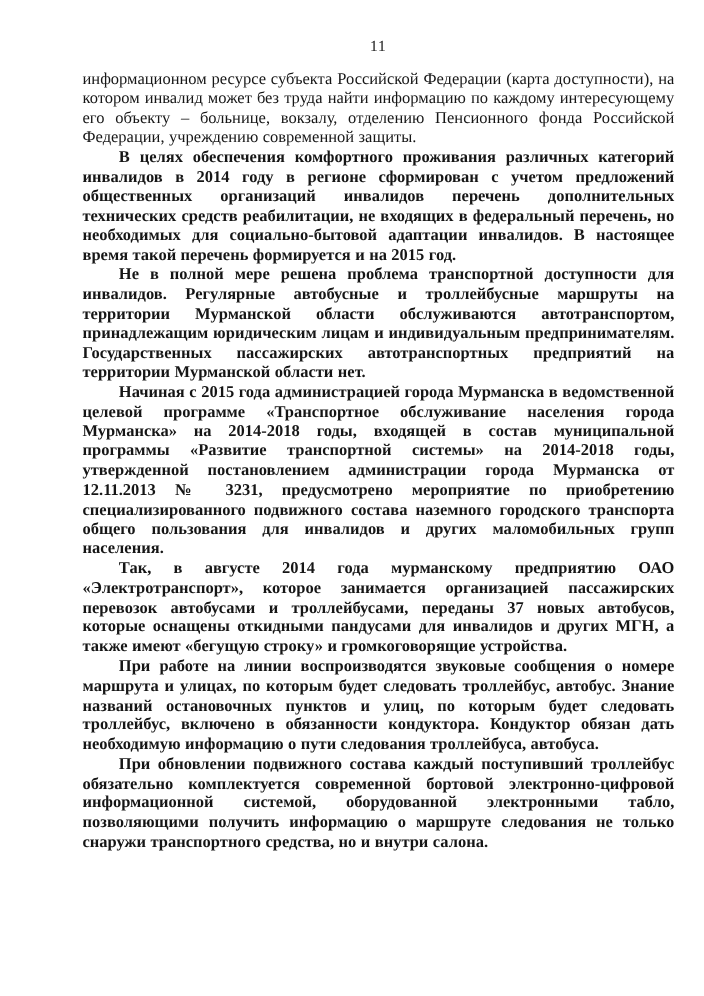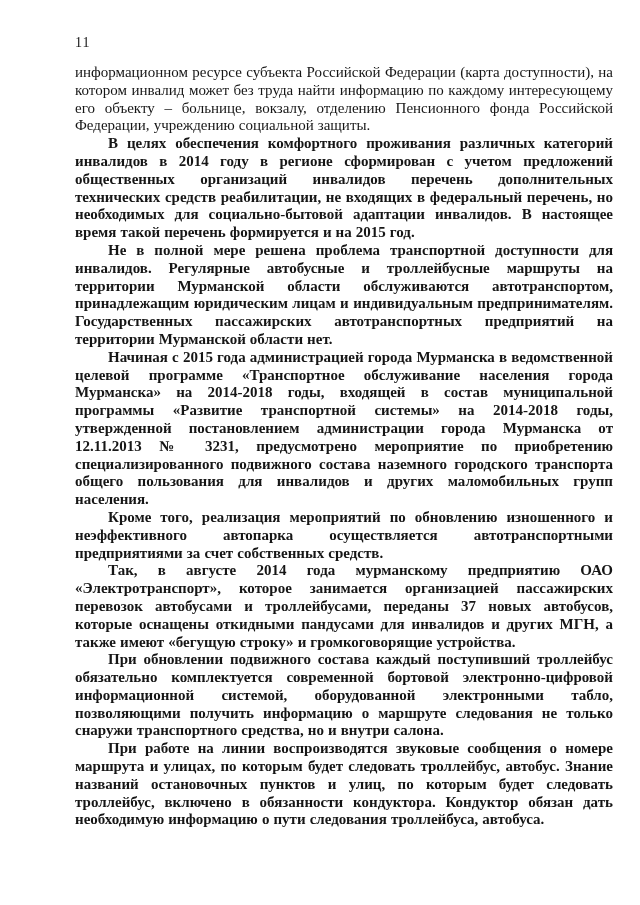--- a/index.html
+++ b/index.html
@@ -14,21 +14,21 @@
     background: #ffffff;
     overflow: hidden;
     font-family: "Liberation Serif", serif;
     color: #161616;
   }
   .page-number {
     position: absolute;
     top: 35px;
     left: 75px;
     width: 538px;
-    text-align: left;
+    text-align: center;
     font-size: 14px;
     letter-spacing: 1px;
   }
   .text-block {
     position: absolute;
     top: 64px;
     left: 75px;
     width: 538px;
   }
   .para {
@@ -44,22 +44,21 @@
     font-weight: bold;
   }
 </style>
 </head>
 <body>
 
 <div class="page">
   <div class="page-number">11</div>
 
   <div class="text-block">
-    <p class="para">информационном ресурсе субъекта Российской Федерации (карта доступности), на котором инвалид может без труда найти информацию по каждому интересующему его объекту – больнице, вокзалу, отделению Пенсионного фонда Российской Федерации, учреждению социальной защиты.</p>
+    <p class="para">информационном ресурсе субъекта Российской Федерации (карта доступности), на котором инвалид может без труда найти информацию по каждому интересующему его объекту – больнице, вокзалу, отделению Пенсионного фонда Российской Федерации, учреждению современной защиты.</p>
     <p class="para indent">В целях обеспечения комфортного проживания различных категорий инвалидов в 2014 году в регионе сформирован с учетом предложений общественных организаций инвалидов перечень дополнительных технических средств реабилитации, не входящих в федеральный перечень, но необходимых для социально-бытовой адаптации инвалидов. В настоящее время такой перечень формируется и на 2015 год.</p>
     <p class="para indent">Не в полной мере решена проблема транспортной доступности для инвалидов. Регулярные автобусные и троллейбусные маршруты на территории Мурманской области обслуживаются автотранспортом, принадлежащим юридическим лицам и индивидуальным предпринимателям. Государственных пассажирских автотранспортных предприятий на территории Мурманской области нет.</p>
     <p class="para indent">Начиная с 2015 года администрацией города Мурманска в ведомственной целевой программе «Транспортное обслуживание населения города Мурманска» на 2014-2018 годы, входящей в состав муниципальной программы «Развитие транспортной системы» на 2014-2018 годы, утвержденной постановлением администрации города Мурманска от 12.11.2013 № 3231, предусмотрено мероприятие по приобретению специализированного подвижного состава наземного городского транспорта общего пользования для инвалидов и других маломобильных групп населения.</p>
-    <p class="para indent">Кроме того, реализация мероприятий по обновлению изношенного и неэффективного автопарка осуществляется автотранспортными предприятиями за счет собственных средств.</p>
     <p class="para indent">Так, в августе 2014 года мурманскому предприятию ОАО «Электротранспорт», которое занимается организацией пассажирских перевозок автобусами и троллейбусами, переданы 37 новых автобусов, которые оснащены откидными пандусами для инвалидов и других МГН, а также имеют «бегущую строку» и громкоговорящие устройства.</p>
+    <p class="para indent">При работе на линии воспроизводятся звуковые сообщения о номере маршрута и улицах, по которым будет следовать троллейбус, автобус. Знание названий остановочных пунктов и улиц, по которым будет следовать троллейбус, включено в обязанности кондуктора. Кондуктор обязан дать необходимую информацию о пути следования троллейбуса, автобуса.</p>
     <p class="para indent">При обновлении подвижного состава каждый поступивший троллейбус обязательно комплектуется современной бортовой электронно-цифровой информационной системой, оборудованной электронными табло, позволяющими получить информацию о маршруте следования не только снаружи транспортного средства, но и внутри салона.</p>
-    <p class="para indent">При работе на линии воспроизводятся звуковые сообщения о номере маршрута и улицах, по которым будет следовать троллейбус, автобус. Знание названий остановочных пунктов и улиц, по которым будет следовать троллейбус, включено в обязанности кондуктора. Кондуктор обязан дать необходимую информацию о пути следования троллейбуса, автобуса.</p>
   </div>
 </div>
 
 </body></html>

